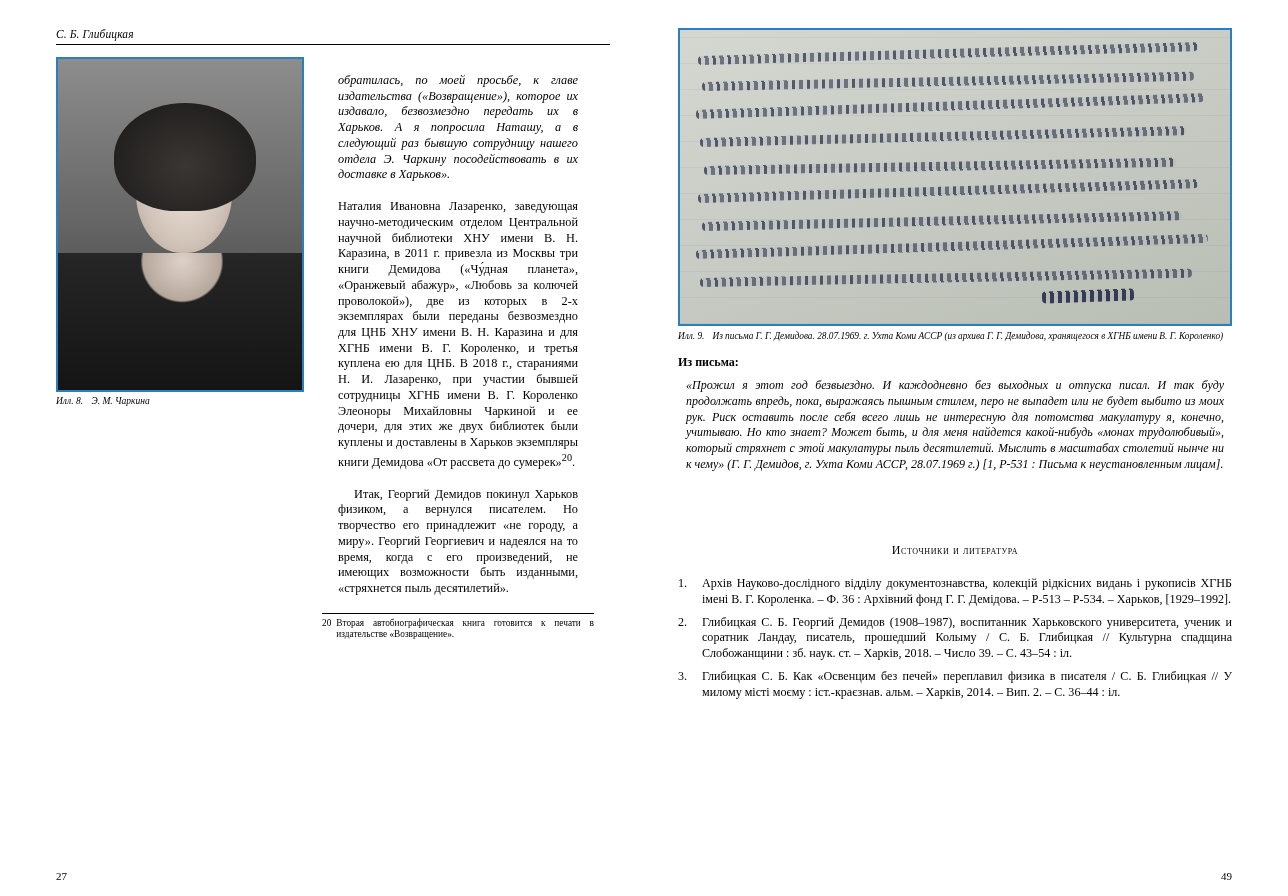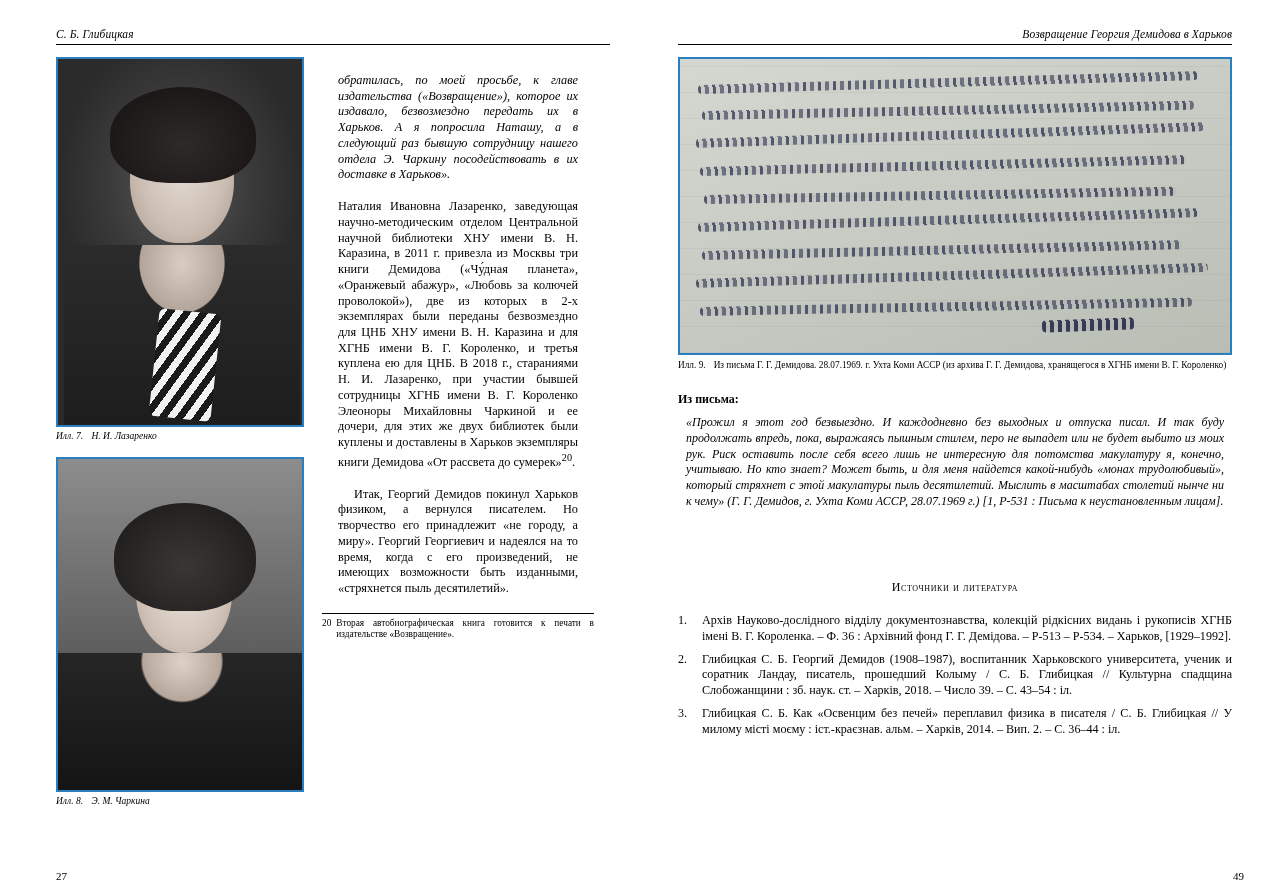--- a/index.html
+++ b/index.html
@@ -66,34 +66,35 @@
     font-size:9.3px;
     line-height:1.25;
     text-align:justify;
     display:flex;
     gap:5px;
   }
   .footnote .fnum { flex:0 0 auto; }
 
   .folio { position:absolute; bottom:14px; font-size:11px; }
   .folio-left { left:56px; }
-  .folio-right { right:44px; }
+  .folio-right { right:56px; }
 
   
   .ms-frame {
     border:2px solid #2a7fc1;
     height:298px;
     background:#cfd3cd;
     position:relative;
     overflow:hidden;
   }
   .ms-caption {
     font-size:9.3px;
+    font-style:italic;
     line-height:1.25;
-    margin:5px 0 20px 0;
+    margin:5px 0 12px 0;
     display:flex;
     gap:8px;
   }
   .ms-caption .num { flex:0 0 auto; }
 
   .lead { font-size:12px; font-weight:bold; margin:0 0 6px 0; }
   p.quote {
     font-size:12px;
     font-style:italic;
     line-height:1.33;
@@ -202,32 +203,20 @@
 
 <div class="spread">
 
   <div class="page page-left">
     <div class="runhead">С. Б. Глибицкая</div>
 
     <div class="cols">
 
       <div class="col-left">
 
-        <figure>
-          <div class="photo-frame photo-1">
-            <div class="portrait p1">
-              <div class="torso"></div>
-              <div class="scarf"></div>
-            </div>
-          </div>
-          <figcaption class="caption">
-            <span class="num">Илл. 7.</span>
-            <span>Н. И. Лазаренко</span>
-          </figcaption>
-        </figure>
 
         <figure>
           <div class="photo-frame photo-2">
             <div class="portrait p2">
               <div class="bg"></div>
               <div class="torso"></div>
             </div>
           </div>
           <figcaption class="caption">
             <span class="num">Илл. 8.</span>
@@ -248,21 +237,20 @@
           <span>Вторая автобиографическая книга готовится к печати в издательстве «Возвращение».</span>
         </div>
       </div>
 
     </div>
 
     <div class="folio folio-left">27</div>
   </div>
 
   <div class="page page-right">
-    <div class="runhead right">Возвращение Георгия Демидова в Харьков</div>
 
     <figure>
       <div class="ms-frame">
         <div class="ms-paper"></div>
         <div class="ms-lines">
           <i style="left:18px;  top:26px;  width:500px; transform:rotate(-1.6deg);"></i>
           <i style="left:22px;  top:52px;  width:492px; transform:rotate(-1.2deg);"></i>
           <i style="left:16px;  top:80px;  width:508px; transform:rotate(-1.9deg);"></i>
           <i style="left:20px;  top:108px; width:486px; transform:rotate(-1.4deg);"></i>
           <i style="left:24px;  top:136px; width:472px; transform:rotate(-1.0deg);"></i>

